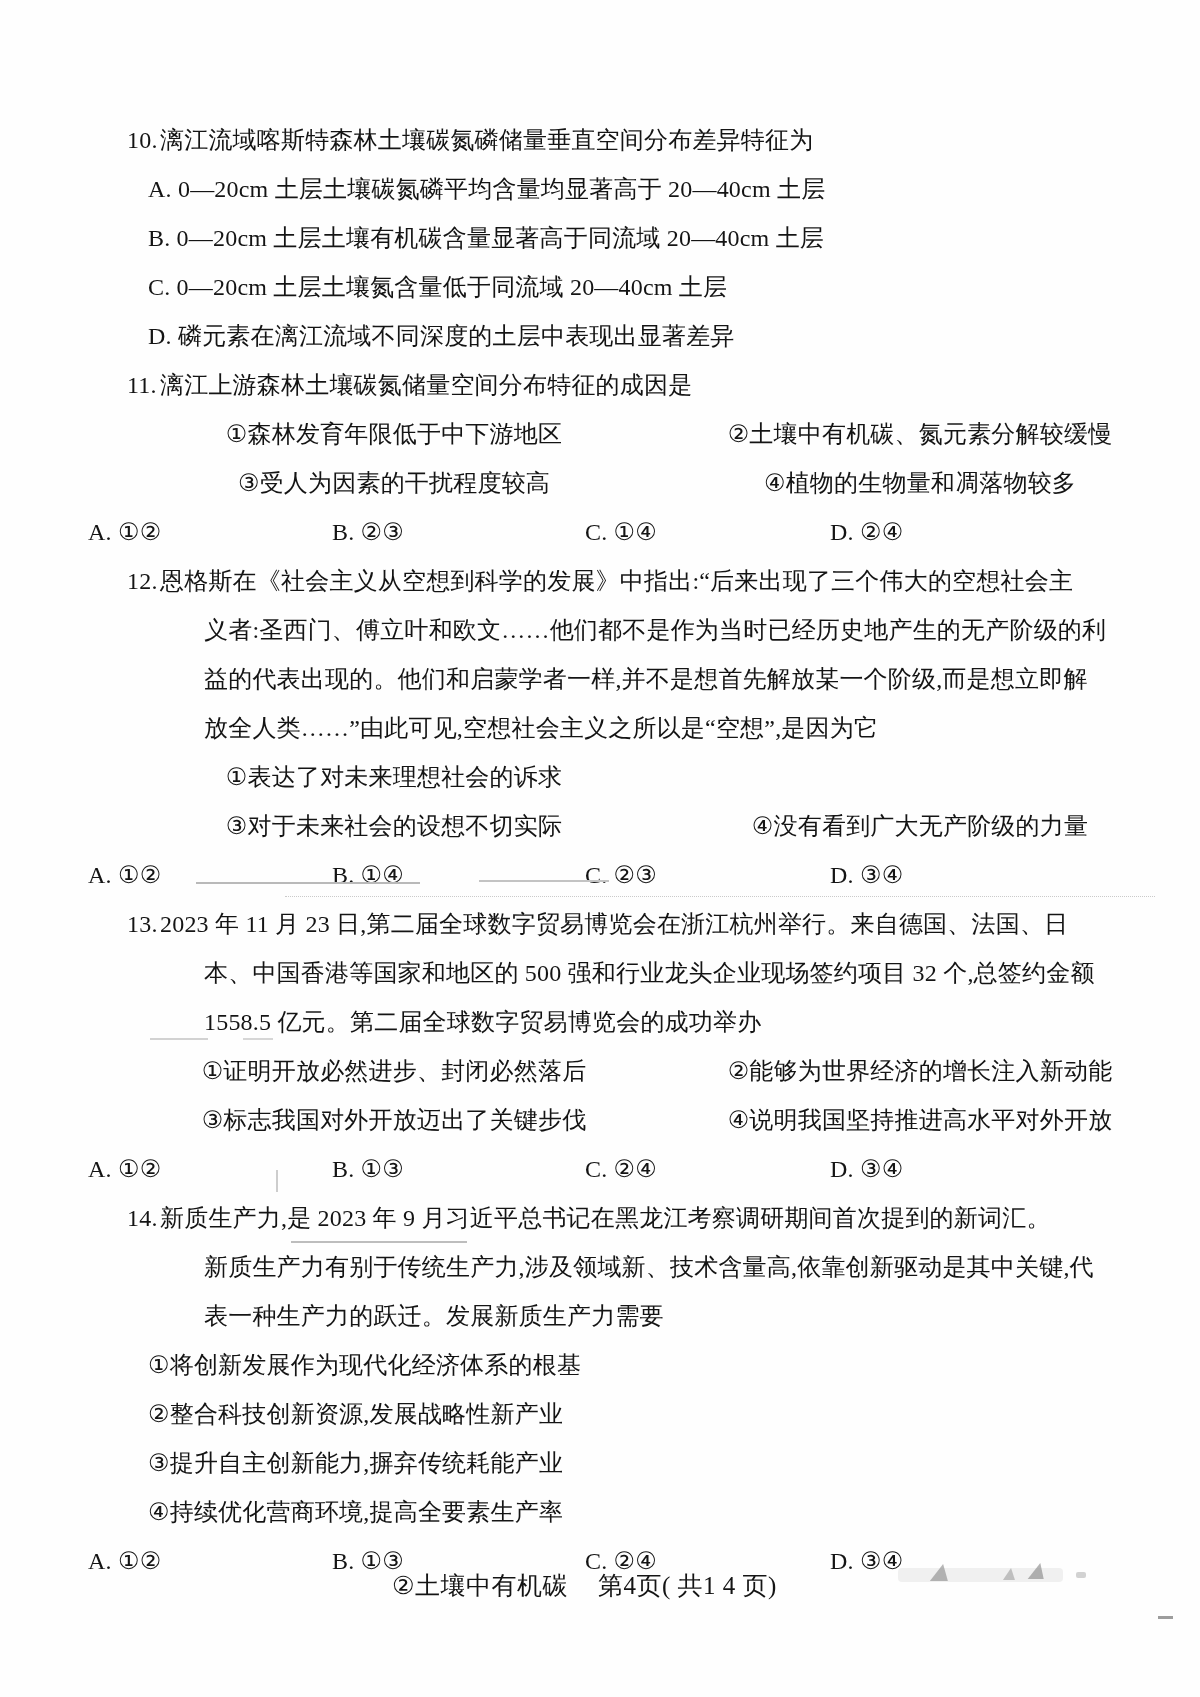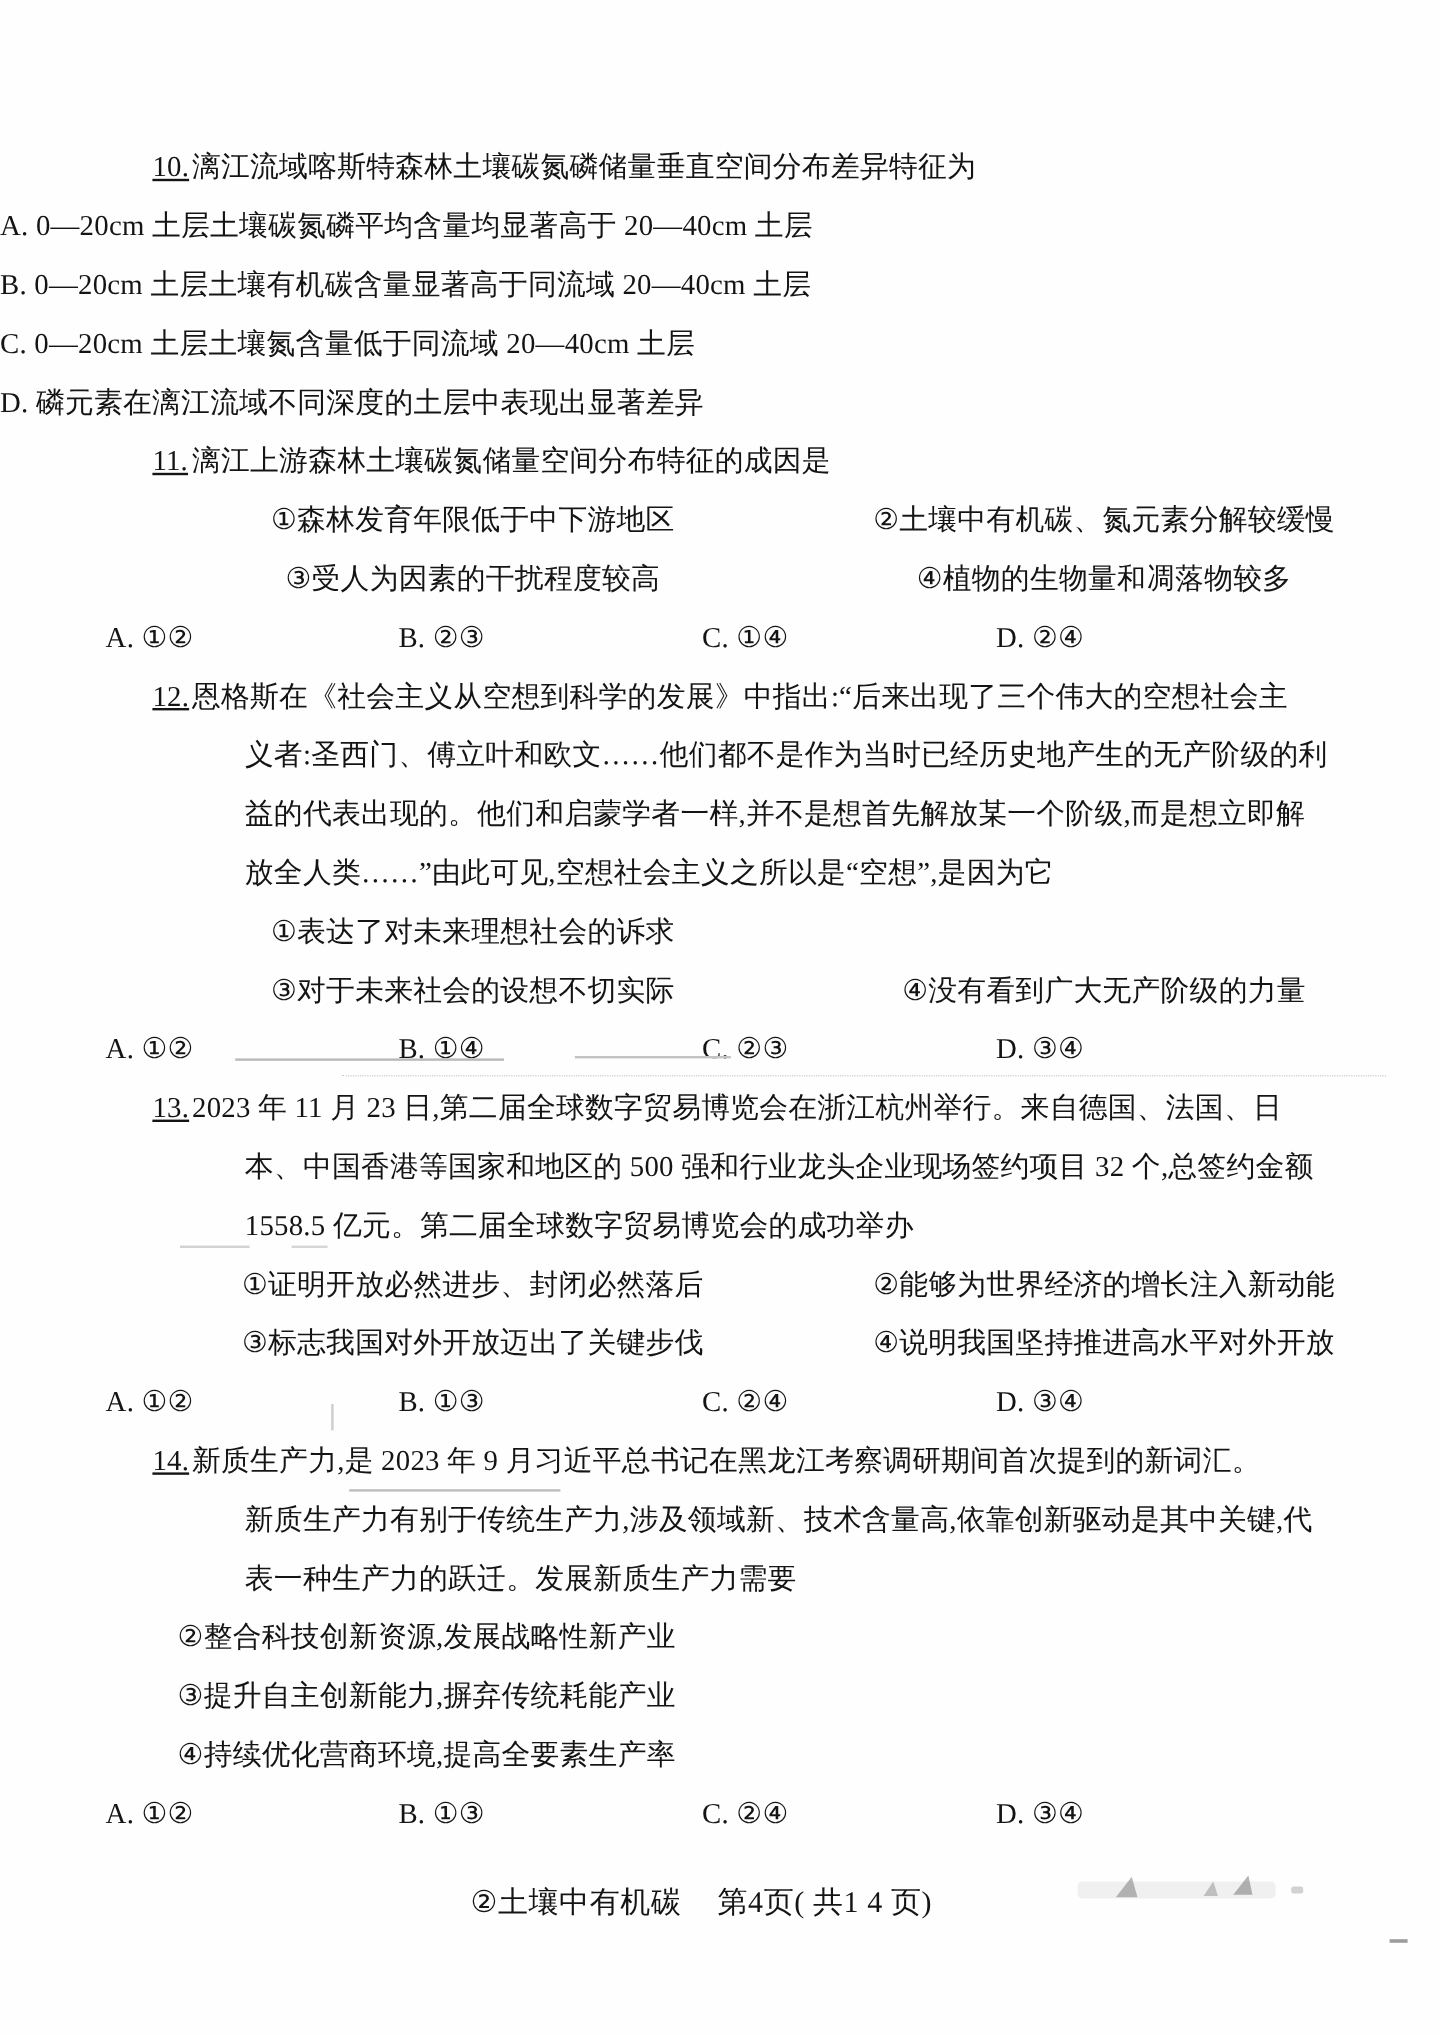--- a/index.html
+++ b/index.html
@@ -6,23 +6,23 @@
   body {
     width:1200px; height:1697px;
     background:#ffffff;
     font-family:"Liberation Serif","DejaVu Serif","DejaVu Sans",serif;
     color:#141414;
   }
   .page { position:relative; width:1200px; height:1697px; background:#fefefe; overflow:hidden; }
   .content { position:absolute; top:116px; left:0; width:1200px; }
   .line { line-height:49px; font-size:24px; white-space:nowrap; letter-spacing:0.2px; }
   .qline { padding-left:127px; }
-  .qnum { display:inline-block; width:33px;text-decoration:underline; }
+  .qnum { display:inline-block; width:33px; }
   .cont { padding-left:160px;margin-left:44px; }
-  .optline { }
+  .optline { padding-left:148px; }
   .tworow { padding-left:148px; display:grid; grid-template-columns:492px 1fr;text-align:center; }
   .abcd { padding-left:88px; display:grid; grid-template-columns:244px 253px 245px 1fr; }
   .single { padding-left:148px; }
   .footer {
     position:absolute; top:1566px; left:0; width:1200px;
     padding-left:392px; font-size:25px; line-height:40px;
     white-space:nowrap; letter-spacing:0.5px;
   }
   .footer .course { margin-right:30px; }
   
@@ -111,20 +111,21 @@
         <span>B. ①③</span>
         <span>C. ②④</span>
         <span>D. ③④</span>
       </div>
     </section>
 
     <section>
       <div class="line qline"><span class="qnum">14.</span><span>新质生产力,是 2023 年 9 月习近平总书记在黑龙江考察调研期间首次提到的新词汇。</span></div>
       <div class="line cont">新质生产力有别于传统生产力,涉及领域新、技术含量高,依靠创新驱动是其中关键,代</div>
       <div class="line cont">表一种生产力的跃迁。发展新质生产力需要</div>
+      <div class="line single">①将创新发展作为现代化经济体系的根基</div>
       <div class="line single">②整合科技创新资源,发展战略性新产业</div>
       <div class="line single">③提升自主创新能力,摒弃传统耗能产业</div>
       <div class="line single">④持续优化营商环境,提高全要素生产率</div>
       <div class="line abcd">
         <span>A. ①②</span>
         <span>B. ①③</span>
         <span>C. ②④</span>
         <span>D. ③④</span>
       </div>
     </section>

